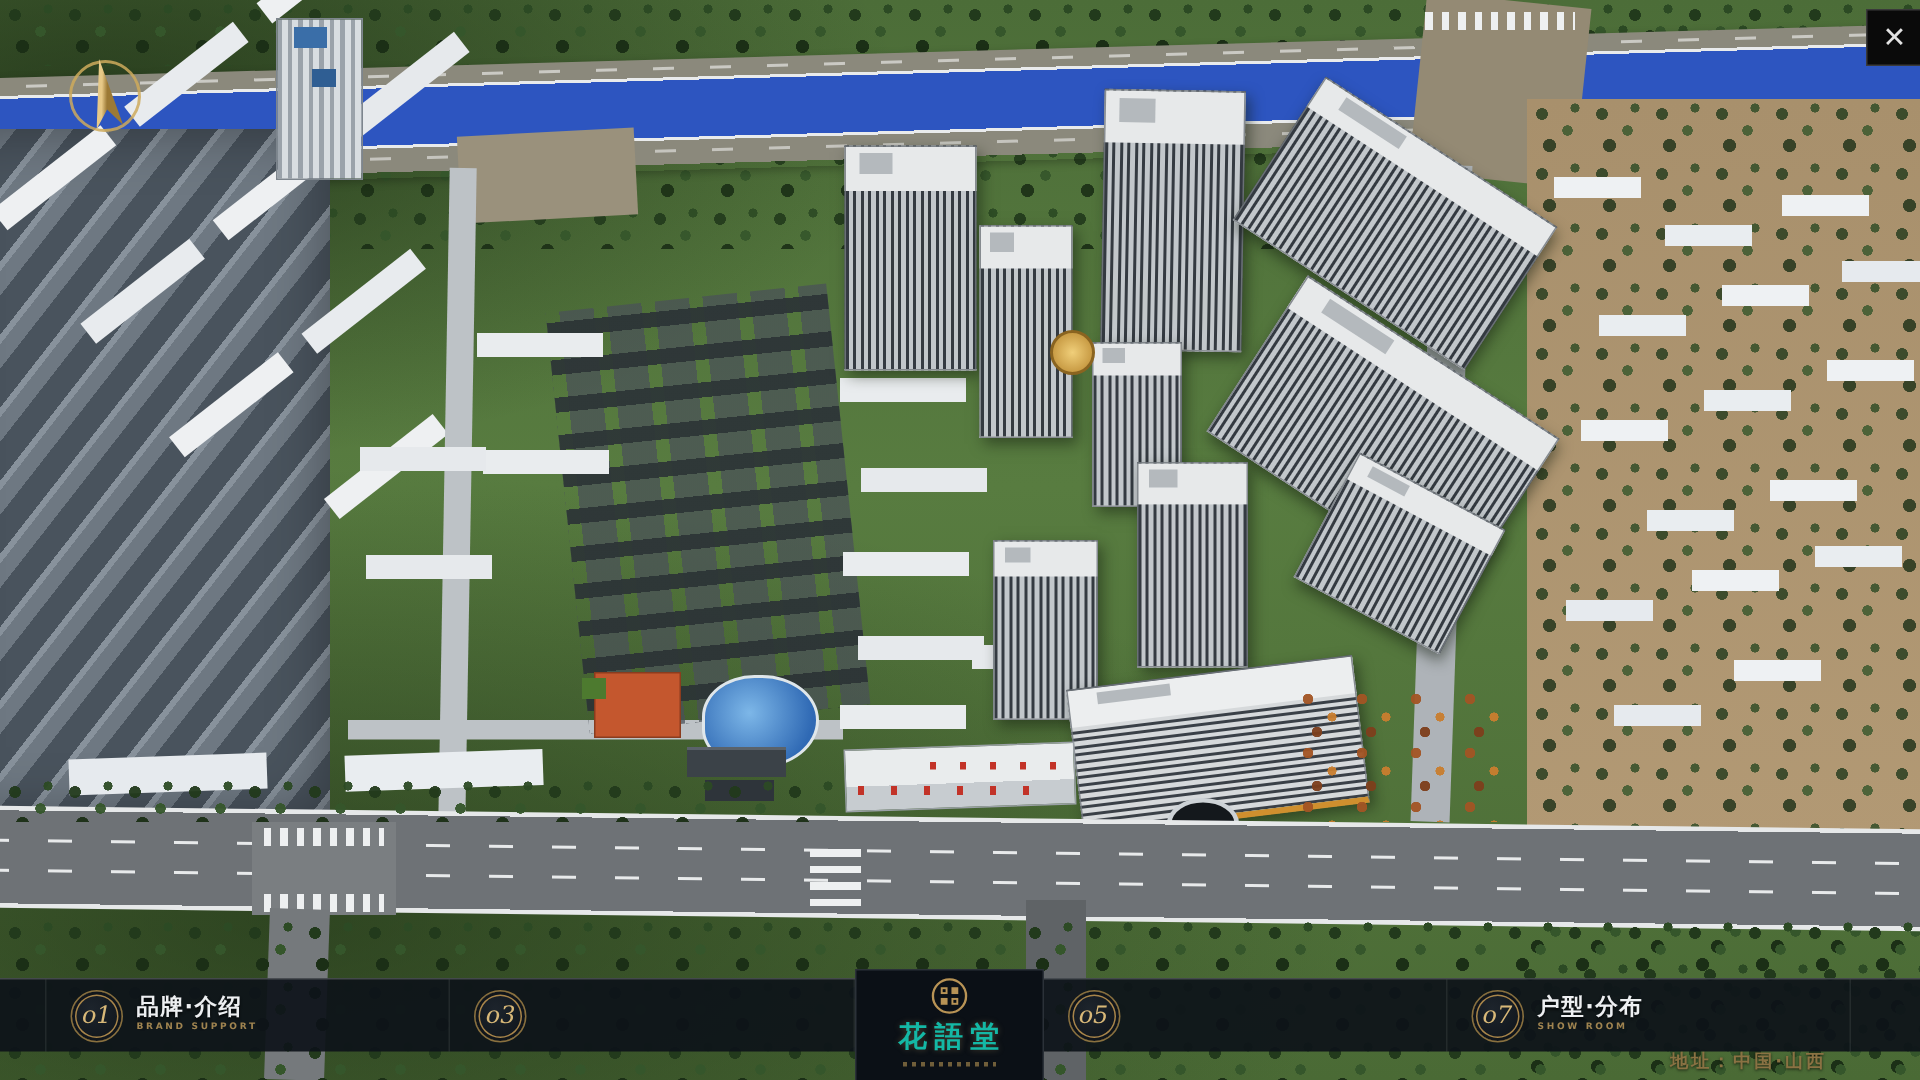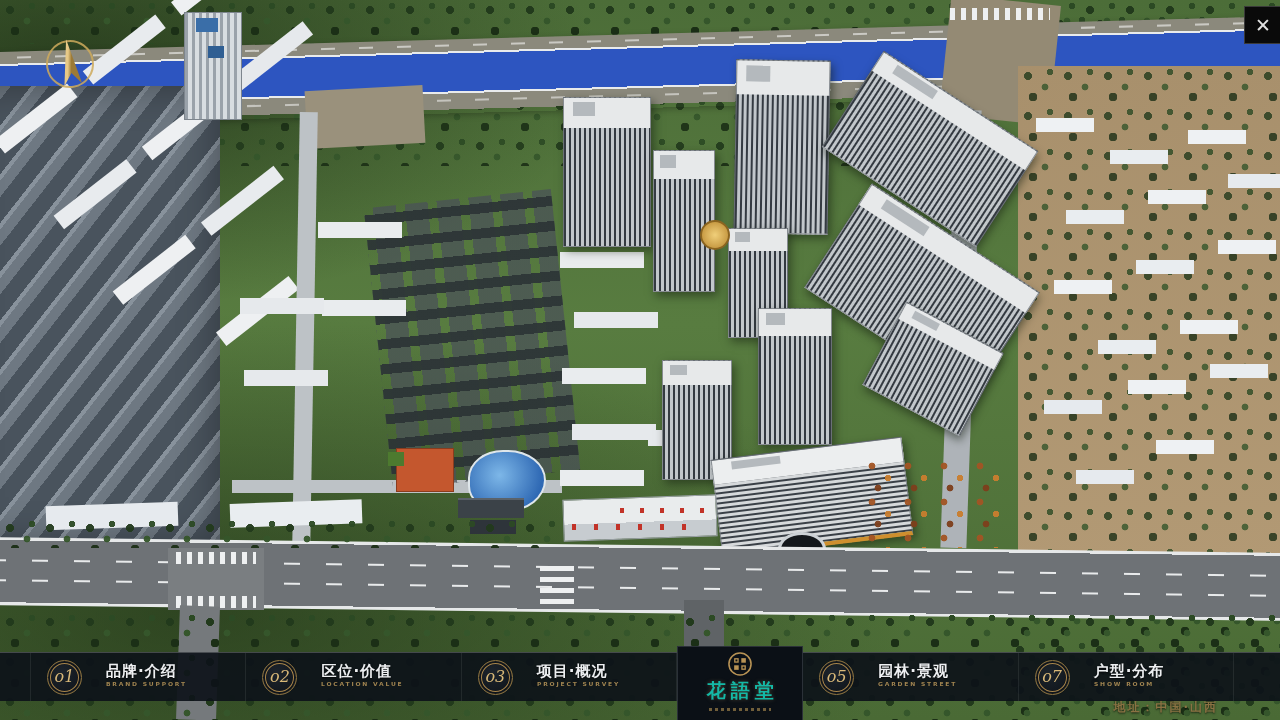--- a/index.html
+++ b/index.html
@@ -81,21 +81,21 @@
   .bigroad{left:-10px;top:545px;width:1300px;height:68px;transform:rotate(.7deg);
     background:linear-gradient(180deg,#e6e8e9 0 3px,#6e7276 3px 65px,#e6e8e9 65px);}
   .bigroad .dash{position:absolute;left:0;right:0;height:2px;background:
     repeating-linear-gradient(90deg,#e8eaeb 0 16px,transparent 16px 42px);}
 
   
   #bar{left:0;top:652px;width:1280px;height:48px;display:flex;align-items:stretch;
     background:rgba(13,18,25,.92);border-top:1px solid rgba(255,255,255,.22);z-index:40;}
   .spacer-l{width:30px;border-right:1px solid rgba(255,255,255,.08);}
   .spacer-r{width:46px;}
-  .nav-item{flex:1;display:flex;align-items:center;gap:24px;padding-left:16px;
+  .nav-item{flex:1;display:flex;align-items:center;gap:9px;padding-left:16px;
     border-right:1px solid rgba(255,255,255,.08);cursor:pointer;}
   .badge{width:33px;height:33px;border-radius:50%;flex:0 0 33px;
     border:1px solid #8a713f;box-shadow:inset 0 0 0 2px #10151b,inset 0 0 0 3px #a8854a;
     background:radial-gradient(circle at 40% 35%,#1d242c,#0d1218);
     display:flex;align-items:center;justify-content:center;
     color:#d8b878;font-family:"DejaVu Serif","Liberation Serif",serif;
     font-style:italic;font-size:16px;line-height:1;}
   .nv-text{display:flex;flex-direction:column;min-width:0;}
   .nv-zh{color:#edeff1;font-size:15px;font-weight:bold;letter-spacing:1px;white-space:nowrap;
     text-shadow:0 1px 2px rgba(0,0,0,.8);}
@@ -207,54 +207,39 @@
   <div class="spacer-l"></div>
 
   <div class="nav-item">
     <div class="badge">o1</div>
     <div class="nv-text">
         <div class="nv-zh">品牌·介绍</div>
     <div class="nv-en">BRAND SUPPORT</div>
       </div>
   </div>
   <div class="nav-item">
-    <div class="badge">o2</div>
-    <div class="nv-text">
-        <div class="nv-zh">区位·价值</div>
-    <div class="nv-en">LOCATION VALUE</div>
-      </div>
-  </div>
-  <div class="nav-item">
     <div class="badge">o3</div>
-    <div class="nv-text">
-        <div class="nv-zh">项目·概况</div>
-    <div class="nv-en">PROJECT SURVEY</div>
-      </div>
   </div>
 
   <div id="logo-panel">
     <svg width="26" height="26" viewBox="0 0 40 40">
       <circle cx="20" cy="20" r="17" fill="none" stroke="#b89355" stroke-width="2.4"></circle>
       <rect x="11" y="11" width="7" height="7" fill="#b89355"></rect>
       <rect x="22" y="11" width="7" height="7" fill="#b89355"></rect>
       <rect x="11" y="22" width="7" height="7" fill="#b89355"></rect>
       <rect x="22" y="22" width="7" height="7" fill="#b89355"></rect>
       <rect x="13" y="13" width="3" height="3" fill="#0b1016"></rect>
       <rect x="24" y="24" width="3" height="3" fill="#0b1016"></rect>
     </svg>
     <div id="logo-title">花語堂</div>
     <div class="sub-line"></div>
   </div>
 
   <div class="nav-item">
     <div class="badge">o5</div>
-    <div class="nv-text">
-        <div class="nv-zh">园林·景观</div>
-    <div class="nv-en">GARDEN STREET</div>
-      </div>
   </div>
   <div class="nav-item">
     <div class="badge">o7</div>
     <div class="nv-text">
         <div class="nv-zh">户型·分布</div>
     <div class="nv-en">SHOW ROOM</div>
       </div>
   </div>
 
   <div class="spacer-r"></div>

